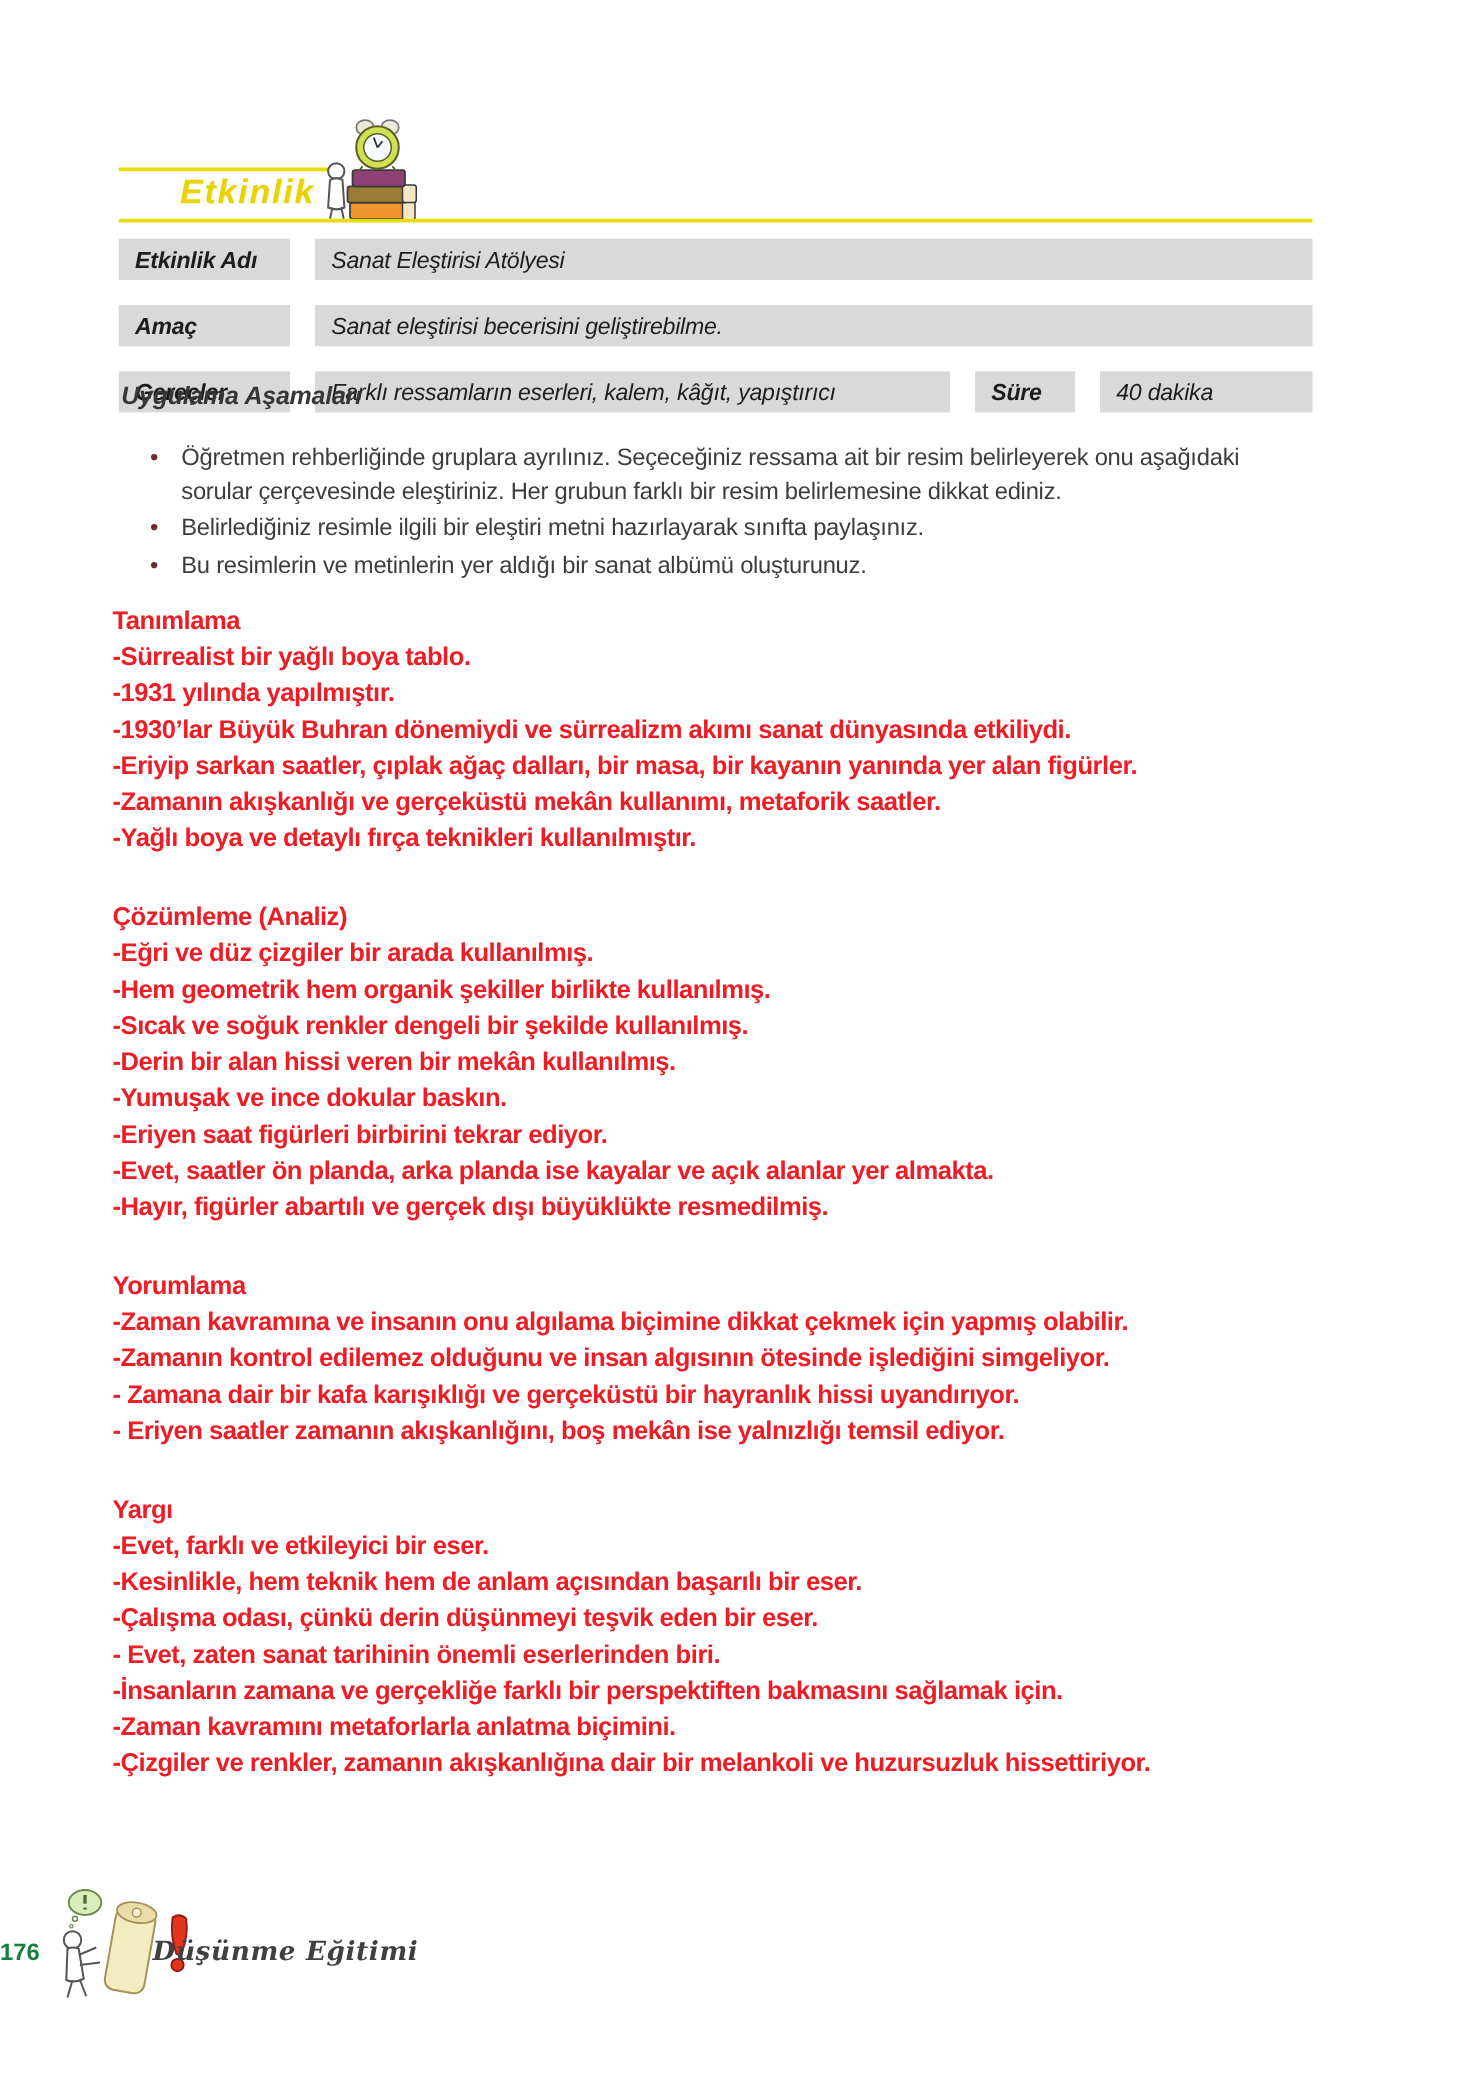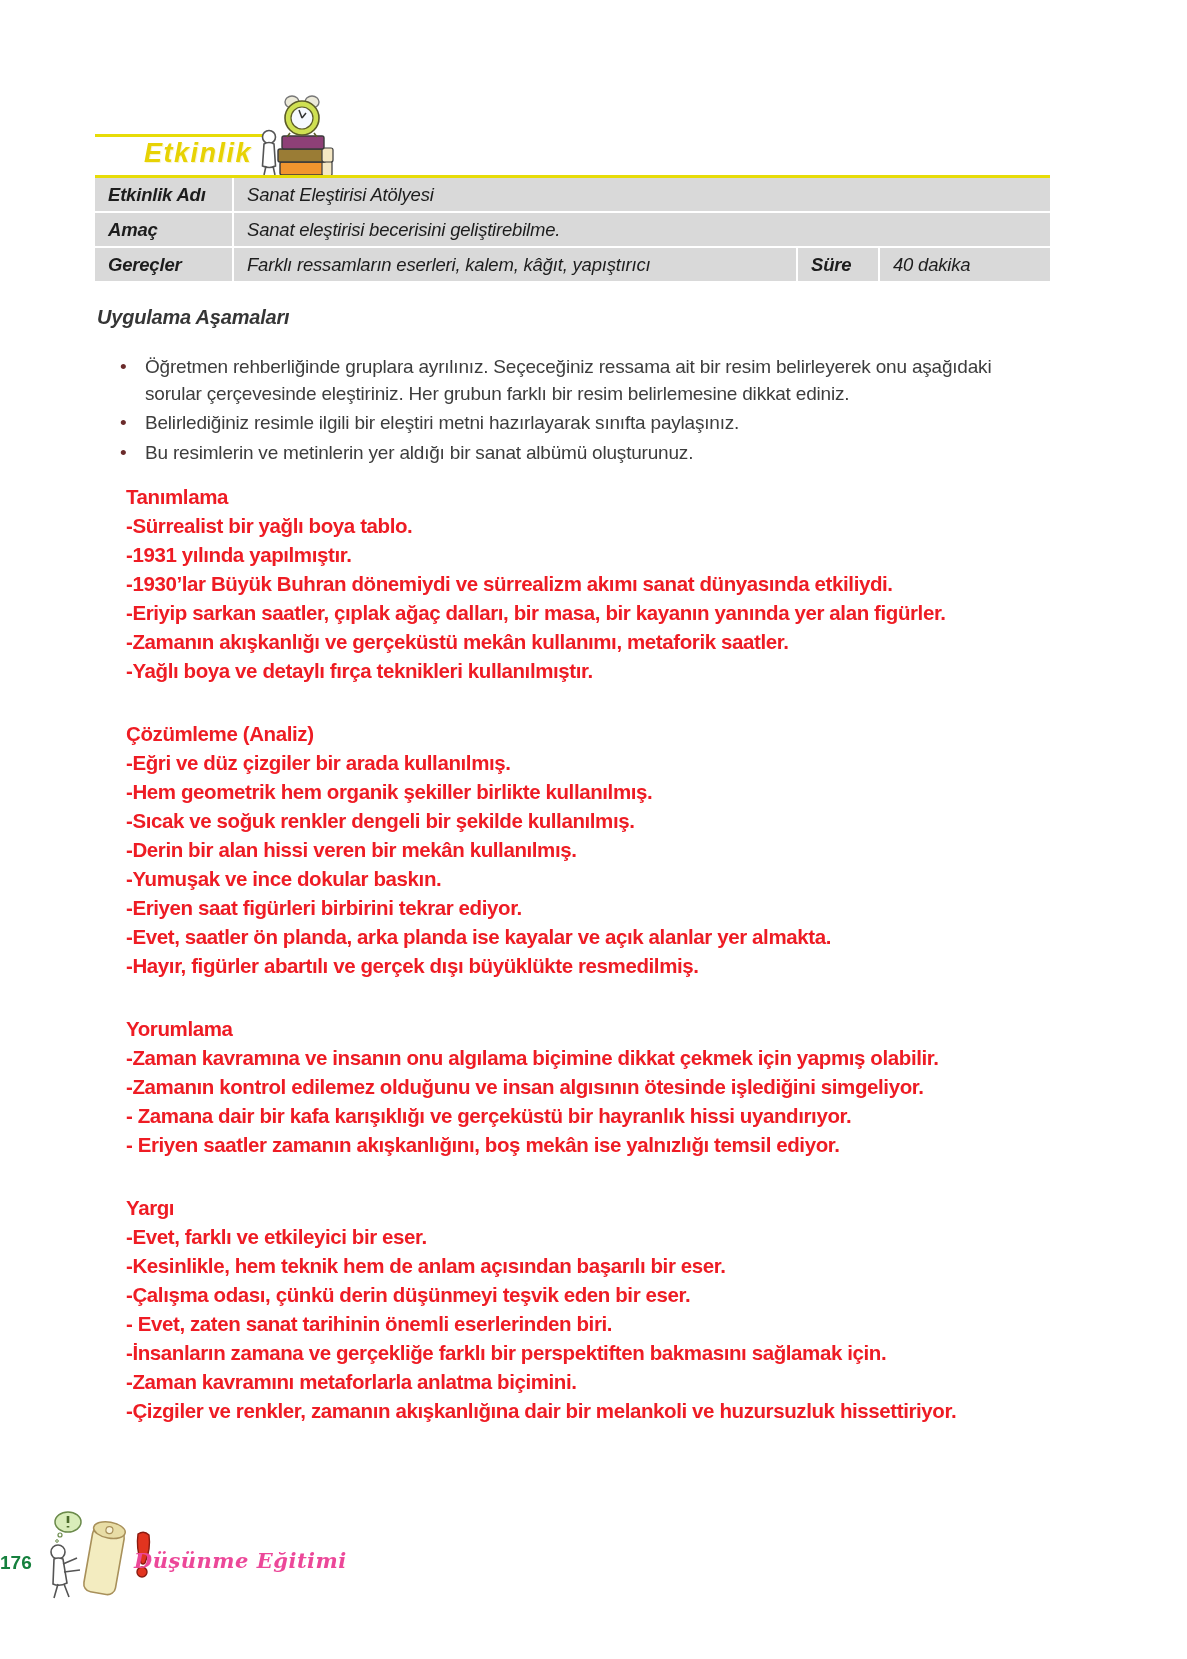--- a/index.html
+++ b/index.html
@@ -10,22 +10,22 @@
   
   .hdr-line-top{position:absolute;left:95px;top:134px;width:172px;height:3px;background:#e7dc07;}
   .hdr-line-bottom{position:absolute;left:95px;top:175px;width:955px;height:3px;background:#e7dc07;}
   .hdr-label{
     position:absolute;left:144px;top:138px;font-size:27px;font-weight:bold;font-style:italic;
     color:#e7d204;letter-spacing:1.5px;text-shadow:1px 1px 0 #f8f4cf;
   }
   .hdr-icon{position:absolute;left:254px;top:92px;}
   
   .activity-table{
-    position:absolute;left:95px;top:178px;width:955px;
-    display:grid;grid-template-columns:137px 1fr 80px 170px;grid-auto-rows:33px;gap:2px;
+    position:absolute;left:95px;top:191px;width:955px;
+    display:grid;grid-template-columns:137px 1fr 80px 170px;grid-auto-rows:33px;gap:20px;
   }
   .cell{
     background:#d9d9d9;display:flex;align-items:center;padding-left:13px;
     font-style:italic;font-size:18.5px;color:#1d1d1d;letter-spacing:-0.2px;white-space:nowrap;overflow:hidden;
   }
   .cell.lbl{font-weight:bold;}
   .span3{grid-column:2 / span 3;}
   
   .steps-heading{
     position:absolute;left:97px;top:306px;font-size:20px;font-weight:bold;font-style:italic;color:#363636;
@@ -33,30 +33,30 @@
   }
   .bullets{position:absolute;left:95px;top:344px;width:920px;margin:10px;padding:0;}
   .bullets li{
     list-style:none;position:relative;padding-left:40px;font-size:19px;line-height:26.5px;
     margin-bottom:3px;color:#3d3d3d;letter-spacing:-0.2px;
   }
   .bullets li::before{
     content:"\2022";position:absolute;left:15px;top:0;color:#6b2b2b;font-size:19px;
   }
   
-  .sections{position:absolute;left:90px;top:482px;width:985px;margin-left:36px;}
+  .sections{position:absolute;left:90px;top:482px;width:985px;}
   .section{margin:0 0 34px 0;}
   .sec-title,.sec-line{
     font-size:20.5px;font-weight:bold;color:#ee1c24;line-height:29px;letter-spacing:-0.4px;white-space:nowrap;
   }
   
   .footer-icon{position:absolute;left:46px;top:1506px;}
   .brand{
     position:absolute;left:122px;top:1548px;font-family:"DejaVu Serif", serif;font-style:italic;
-    font-weight:bold;font-size:21px;color:#ec4899;letter-spacing:0.5px;padding-left:12px;
+    font-weight:bold;font-size:21px;color:#404040;letter-spacing:0.5px;
   }
   .page-num{
     position:absolute;left:0;top:1552px;width:1140px;text-align:left;
     font-size:19px;font-weight:bold;color:#15803d;
   }
 </style>
 </head>
 <body>
 
 <div class="page">

